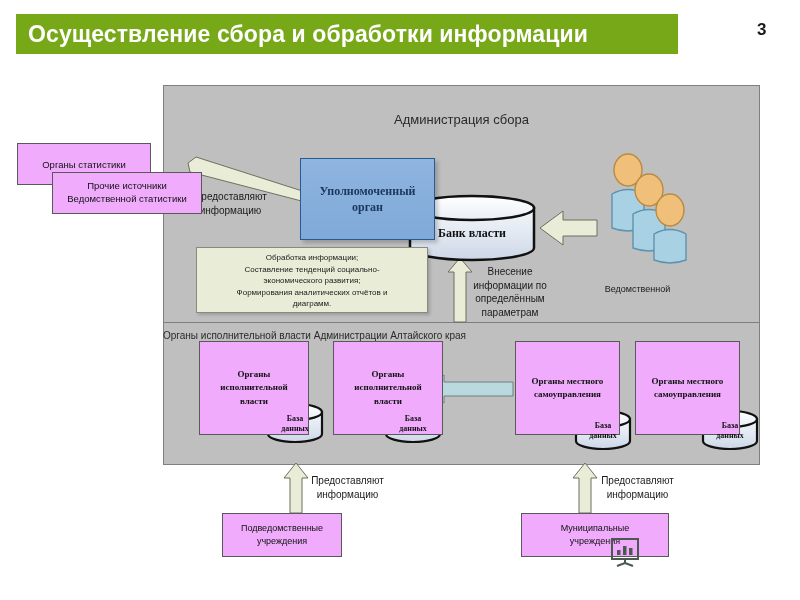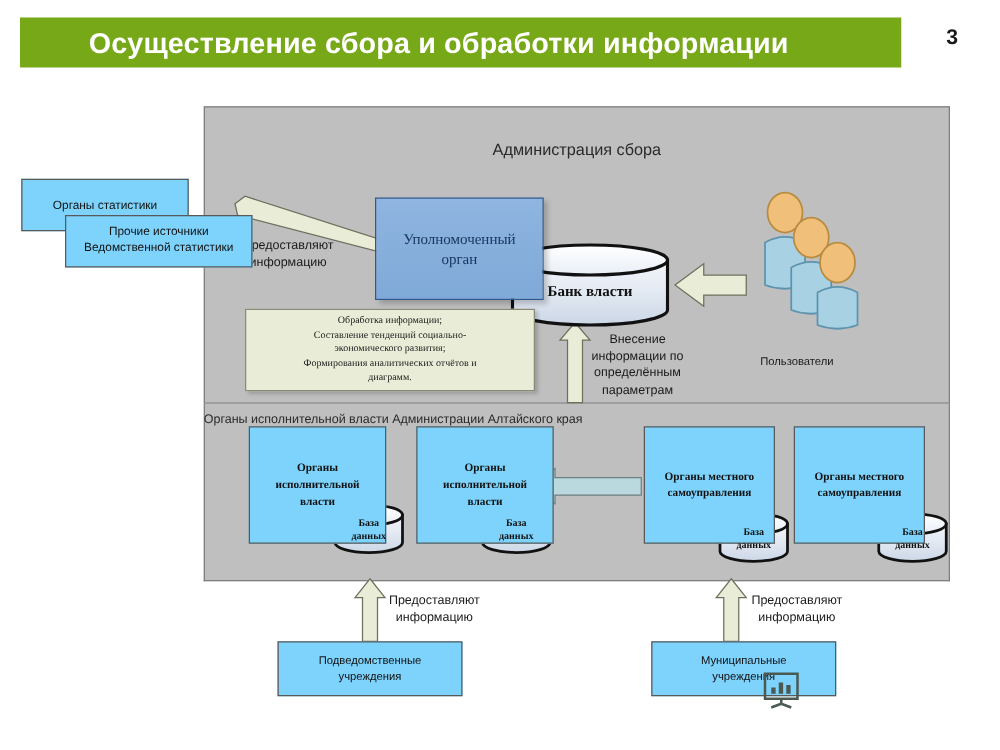--- a/index.html
+++ b/index.html
@@ -18,21 +18,20 @@
   
   #title-banner {
     position: absolute;
     left: 16px;
     top: 14px;
     width: 662px;
     height: 40px;
     background: #76a818;
     display: flex;
     align-items: center;
-    padding-left: 43px;
   }
   #title-text {
     color: #ffffff;
     font-size: 23px;
     font-weight: bold;
     padding-left: 12px;
     letter-spacing: 0.1px;
     white-space: nowrap;
   }
   #slide-number {
@@ -78,21 +77,21 @@
     left: 163px;
     top: 330px;
     width: 597px;
     font-size: 10px;
     color: #2a2a2a;
   }
 
   
   .wbox {
     position: absolute;
-    background: #7dd3fc;
+    background: #f0abfc;
     border: 1px solid #595959;
     box-sizing: border-box;
     display: flex;
     align-items: center;
     justify-content: center;
     text-align: center;
     color: #111111;
   }
 
   #box-stat {
@@ -120,47 +119,46 @@
     width: 135px;
     height: 82px;
     background: linear-gradient(180deg,#8fb5e0 0%,#7fa9d8 100%);
     border: 1px solid #2b5a93;
     box-sizing: border-box;
     display: flex;
     align-items: center;
     justify-content: center;
     text-align: center;
     font-family: "Liberation Serif", serif;
-    font-weight: normal;
+    font-weight: bold;
     font-size: 12px;
     color: #18365e;
     line-height: 1.35;
     box-shadow: 3px 3px 4px rgba(0,0,0,0.2);
   }
 
   
   #box-processing {
     position: absolute;
     left: 196px;
     top: 247px;
     width: 232px;
     height: 66px;
     background: #e9ecd7;
     border: 1px solid #8a8a7a;
     box-sizing: border-box;
     display: flex;
-    align-items: flex-start;
+    align-items: flex-end;
     justify-content: center;
     text-align: center;
     font-size: 8px;
     line-height: 1.45;
     color: #1a1a1a;
     padding: 2px 6px;
     box-shadow: 2px 2px 3px rgba(0,0,0,0.18);
-    font-family: Liberation Serif, serif;
   }
 
   
   .cyl {
     position: absolute;
   }
   .cyl-label {
     position: absolute;
     left: 0;
     width: 100%;
@@ -196,21 +194,21 @@
   #lbl-provide-top { left: 178px; top: 190px; width: 105px; }
   #lbl-enter-params { left: 470px; top: 265px; width: 80px; }
   #lbl-users { left: 590px; top: 283px; width: 95px; font-size: 9px; }
   #lbl-provide-left { left: 300px; top: 474px; width: 95px; }
   #lbl-provide-right { left: 590px; top: 474px; width: 95px; }
 
   
   #box-subordinate {
     left: 222px;
     top: 513px;
-    width: 148px;
+    width: 120px;
     height: 44px;
     font-size: 9px;
     line-height: 1.5;
   }
   #box-municipal {
     left: 521px;
     top: 513px;
     width: 148px;
     height: 44px;
     font-size: 9px;
@@ -353,21 +351,21 @@
     <g>
       <ellipse cx="47" cy="38" rx="14" ry="16" fill="#f0c07a" stroke="#b98b3f" stroke-width="1.4"></ellipse>
       <path d="M 31,62 q 16,-9 32,0 l 0,34 q -16,6 -32,0 Z" fill="#a8d2e4" stroke="#5e93ad" stroke-width="1.4"></path>
     </g>
     <g>
       <ellipse cx="68" cy="58" rx="14" ry="16" fill="#f0c07a" stroke="#b98b3f" stroke-width="1.4"></ellipse>
       <path d="M 52,82 q 16,-9 32,0 l 0,26 q -16,6 -32,0 Z" fill="#a8d2e4" stroke="#5e93ad" stroke-width="1.4"></path>
     </g>
   </svg>
 </div>
-<div id="lbl-users" class="arrow-label">Пользователи</div>
+<div id="lbl-users" class="arrow-label">Ведомственной</div>
 
 <div id="box-exec1" class="wbox">
   <span>Органы<br>исполнительной<br>власти</span>
 </div>
 <div id="box-exec2" class="wbox">
   <span>Органы<br>исполнительной<br>власти</span>
 </div>
 <div id="box-msu1" class="wbox">
   <span>Органы местного<br>самоуправления</span>
 </div>

